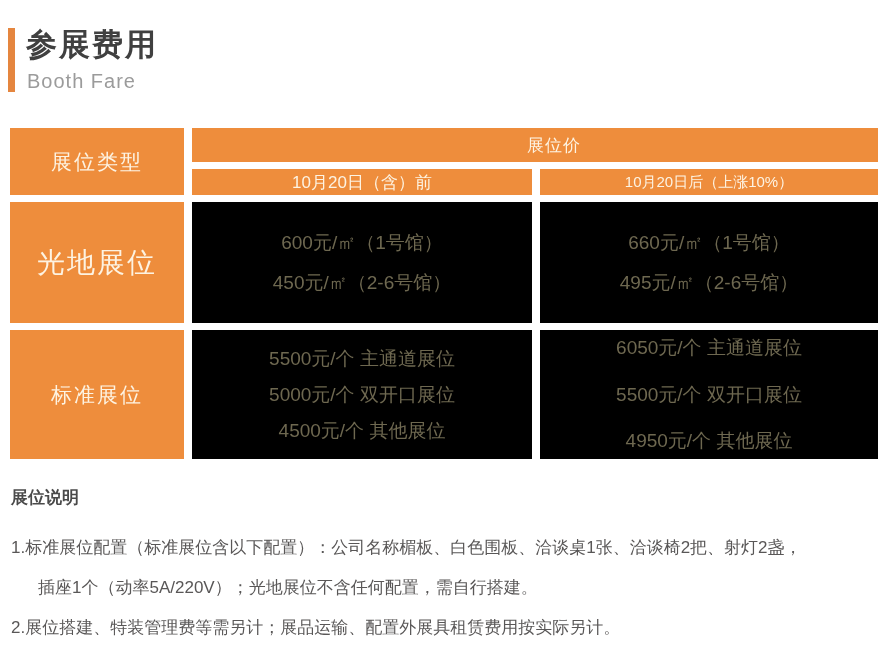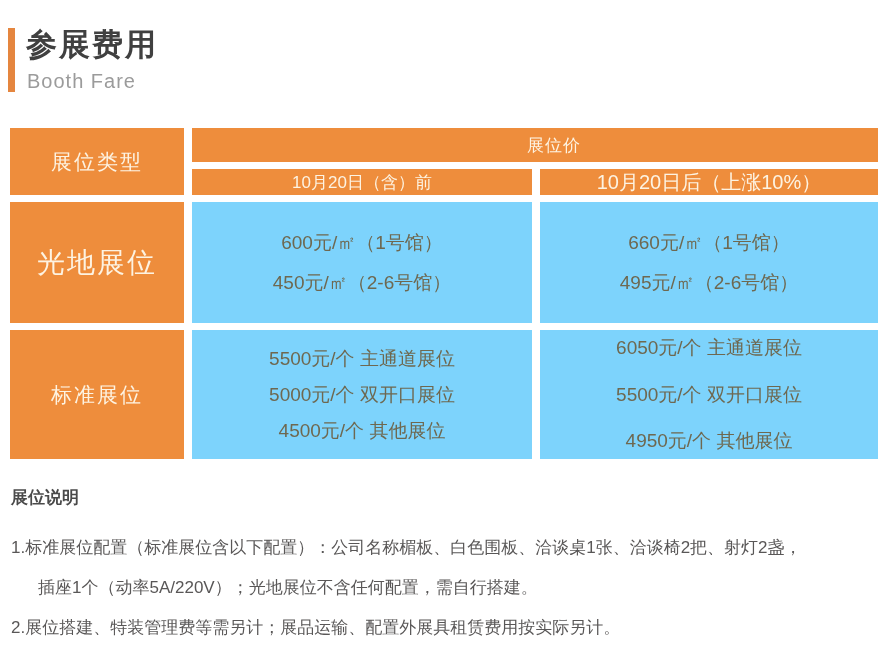--- a/index.html
+++ b/index.html
@@ -42,28 +42,28 @@
   .cell {
     display: flex; flex-direction: column;
     align-items: center; justify-content: center;
     text-align: center;
   }
   .cell-orange {
     background: #ee8d3c;
     color: #fdf3e2;
   }
   .cell-yellow {
-    background: #7dd3fc;
+    background: #000000;
     color: #6e6850;
     font-size: 19px;
   }
   .hdr-type    { grid-column: 1; grid-row: 1 / span 2; font-size: 21px; letter-spacing: 2px; }
   .hdr-price   { grid-column: 2 / span 2; grid-row: 1; font-size: 17px; letter-spacing: 1px; padding-left: 38px; }
   .hdr-before  { grid-column: 2; grid-row: 2; font-size: 17px; }
-  .hdr-after   { grid-column: 3; grid-row: 2; font-size: 20px; }
+  .hdr-after   { grid-column: 3; grid-row: 2; font-size: 15px; }
   .lbl-raw     { grid-column: 1; grid-row: 3; font-size: 28px; letter-spacing: 2px; }
   .lbl-std     { grid-column: 1; grid-row: 4; font-size: 21px; letter-spacing: 2px; }
   .c-r1-before { grid-column: 2; grid-row: 3; }
   .c-r1-after  { grid-column: 3; grid-row: 3; }
   .c-r2-before { grid-column: 2; grid-row: 4; }
   .c-r2-after  { grid-column: 3; grid-row: 4; justify-content: space-between; }
   .c-r1-before .price-line, .c-r1-after .price-line { line-height: 40px; }
   .c-r2-before .price-line, .c-r2-after .price-line { line-height: 36px; }
   .price-line { display: block; }
 

